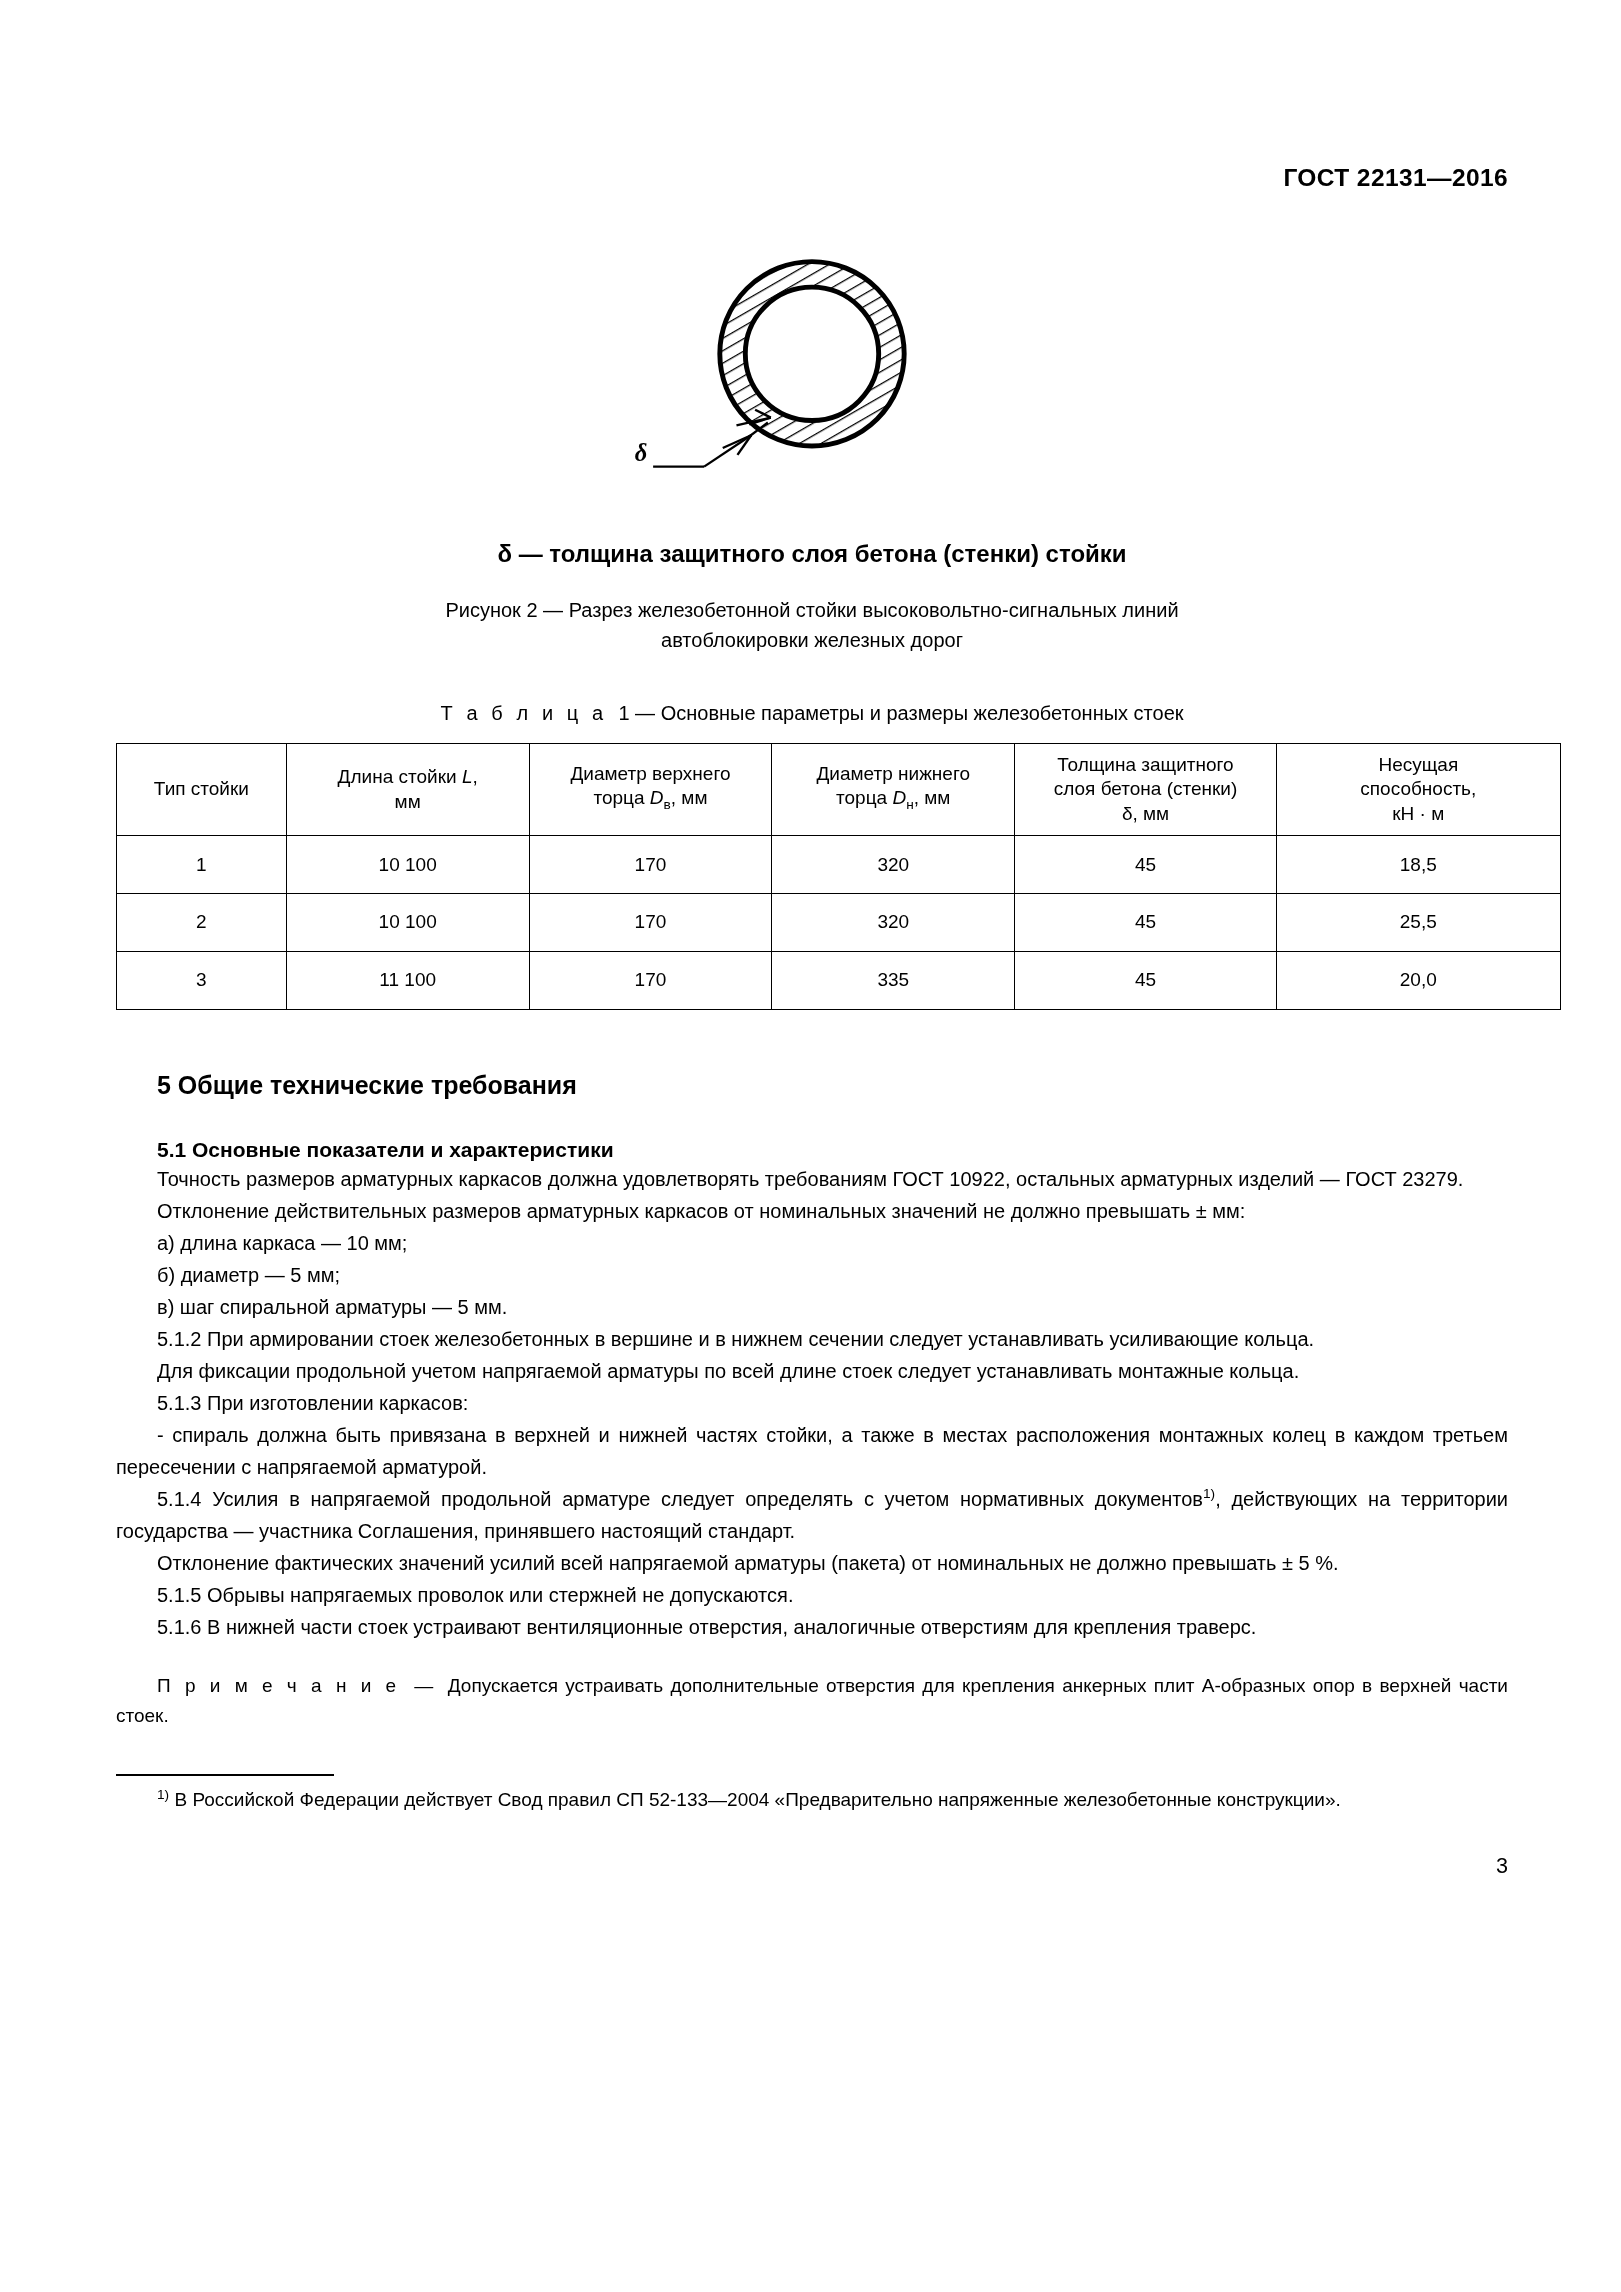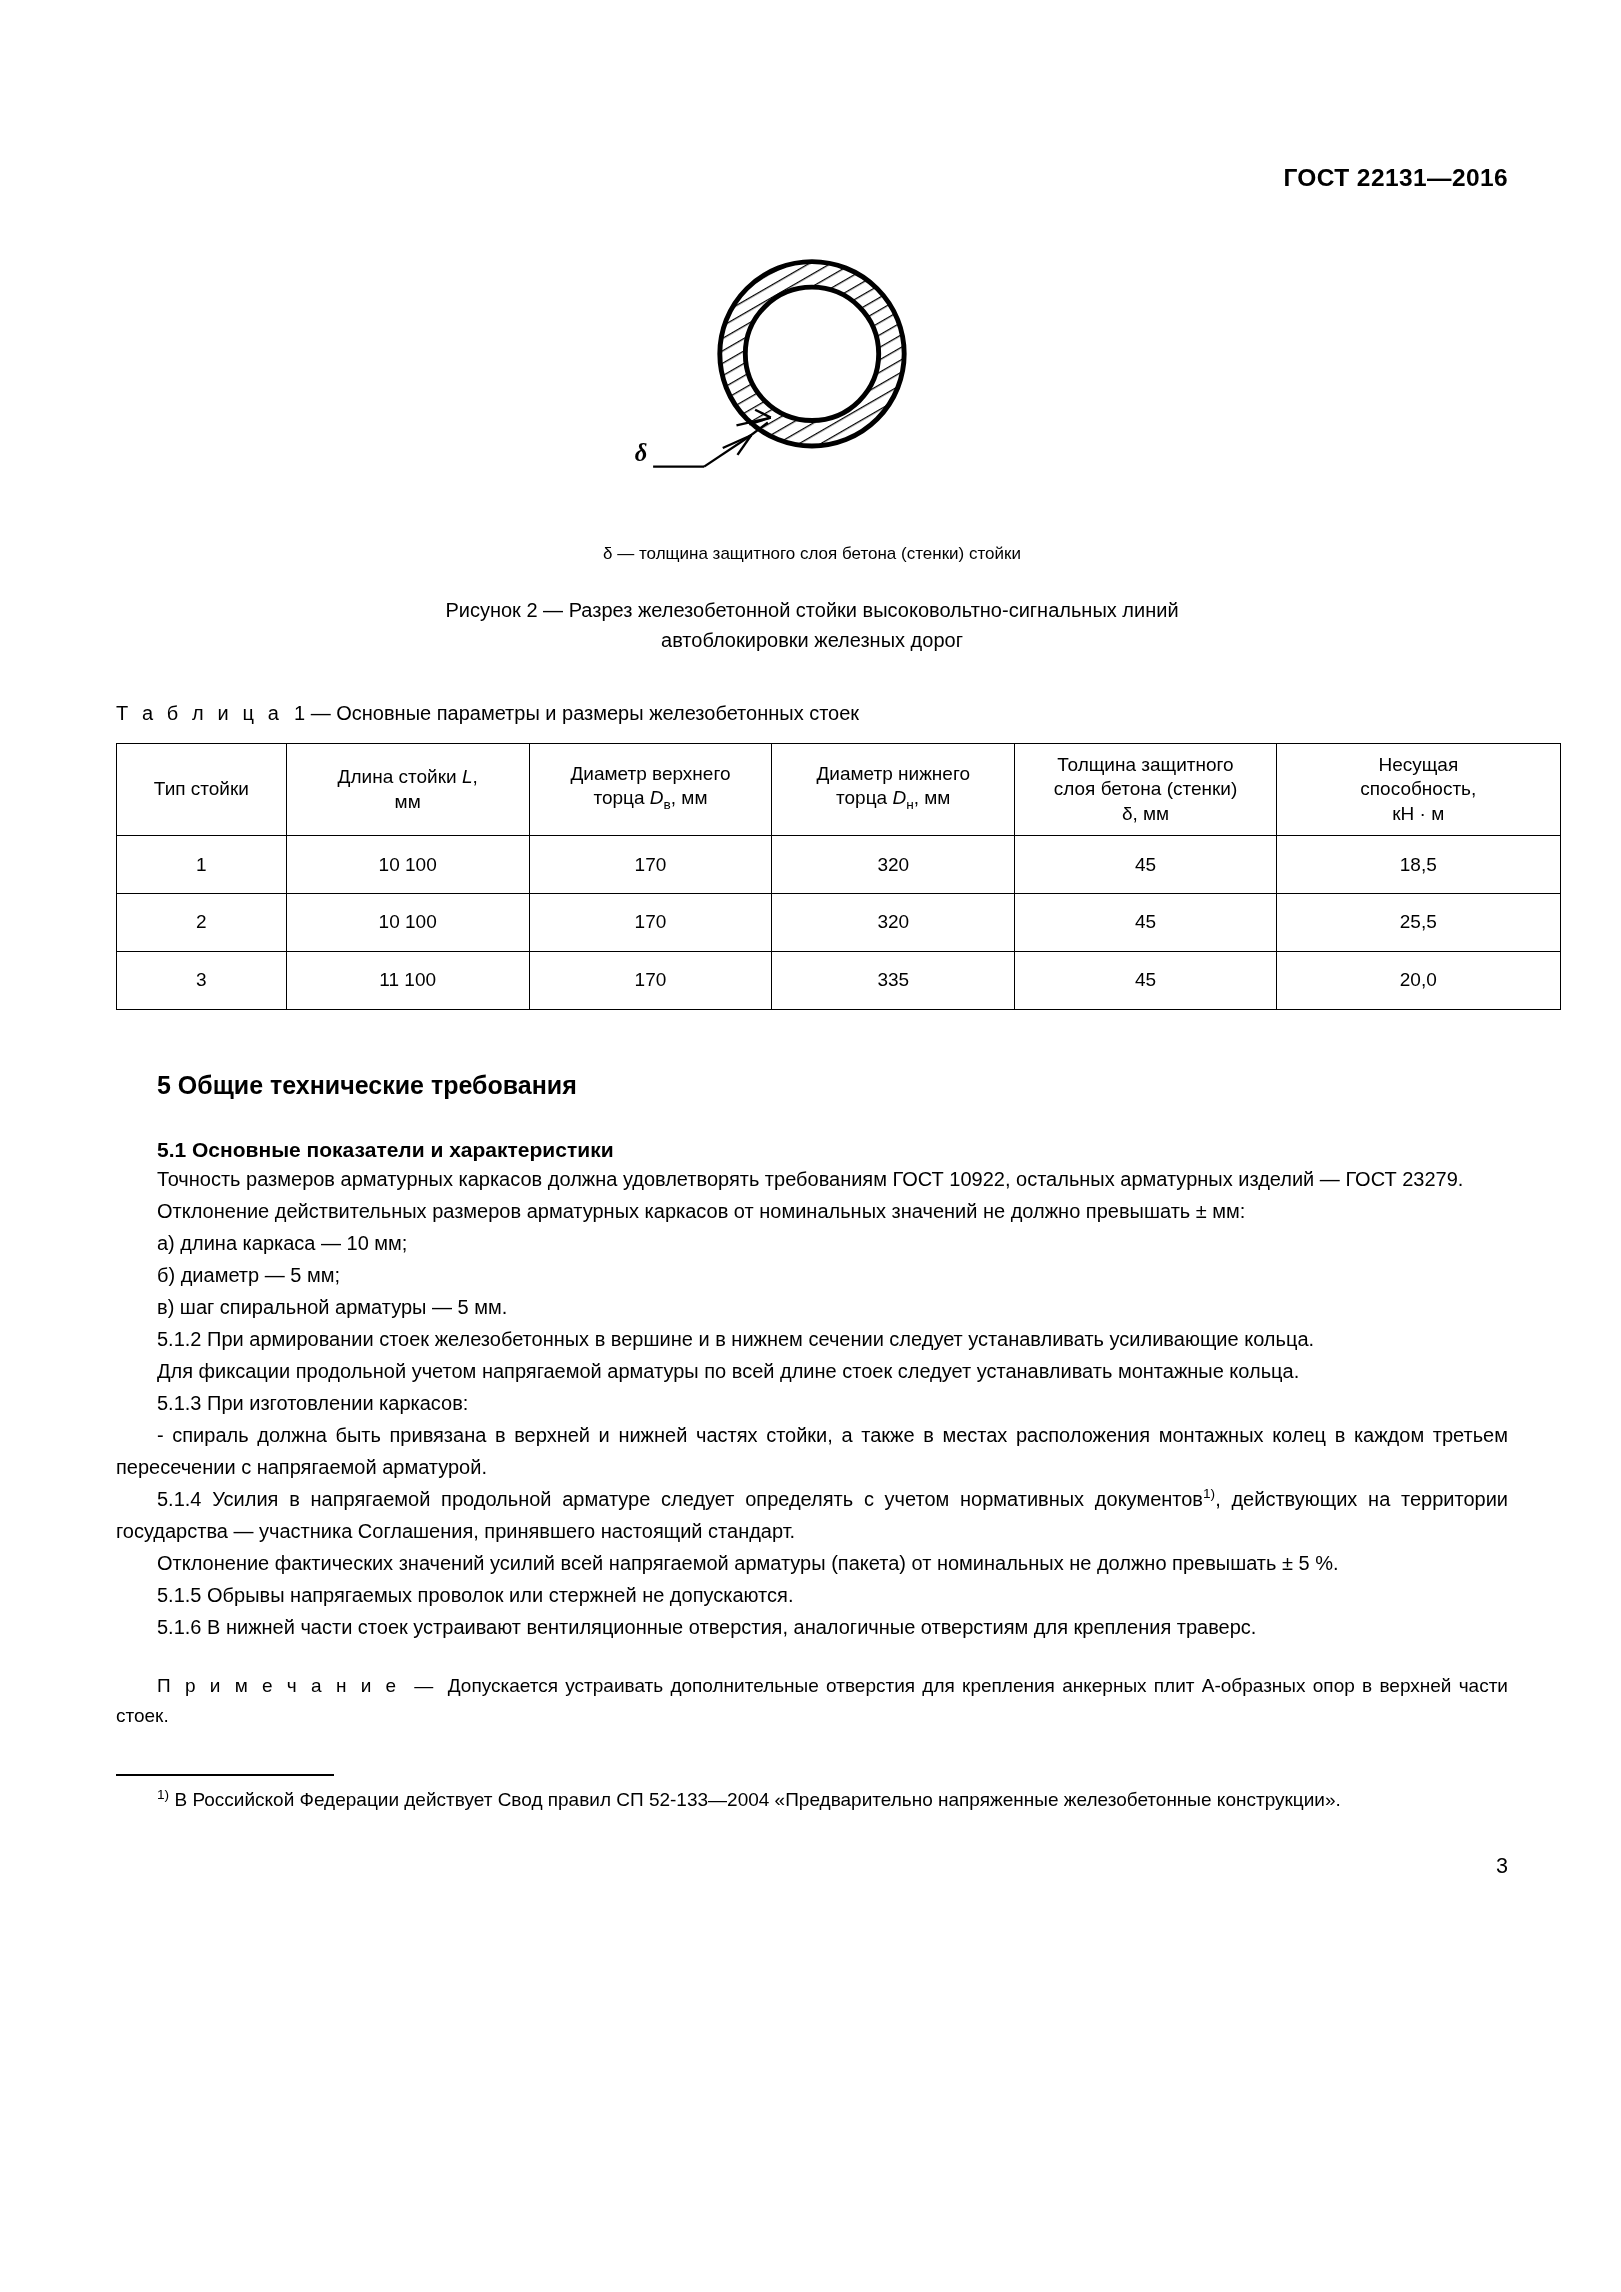--- a/index.html
+++ b/index.html
@@ -42,35 +42,37 @@
   .figure-block {
     margin-top: 51px;
     text-align: center;
   }
   .figure-svg-wrap {
     display: inline-block;
     line-height: 0;
   }
   .figure-legend {
     margin-top: 39px;
-    font-size: 17px;
+    font-size: 24px;
     line-height: 25.5px;
+    font-weight: bold;
   }
   .figure-caption {
     margin-top: 28px;
     text-align: center;
     font-size: 20px;
     line-height: 30px;
   }
 
   
   .table-title {
     margin-top: 46px;
     font-size: 20px;
     line-height: 25.5px;
+    text-align: center;
   }
   .sp-wide {
     letter-spacing: 4.1px;
   }
   table.params {
     margin-top: 16.7px;
     border-collapse: collapse;
     width: 1392px;
     table-layout: fixed;
   }

